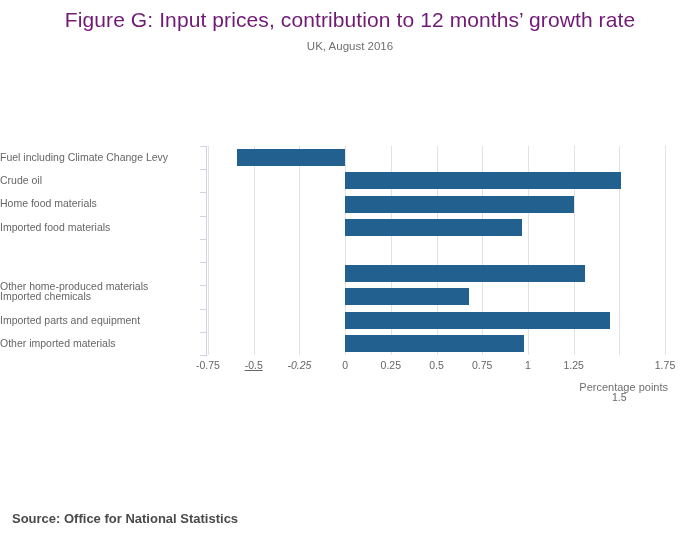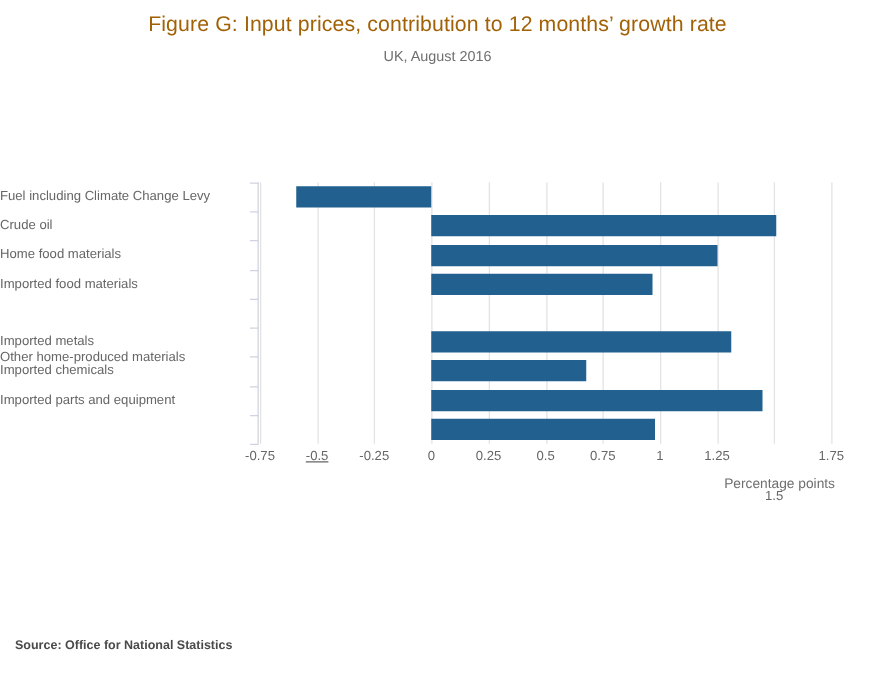--- a/index.html
+++ b/index.html
@@ -15,23 +15,23 @@
     overflow: hidden;
     position: relative;
   }
 
   
   .header {
     padding-top: 8px;
     text-align: center;
   }
   .chart-title {
-    font-size: 17px;
+    font-size: 21px;
     font-weight: 400;
-    color: #a16207;
+    color: #701a75;
     letter-spacing: 0.1px;
     line-height: 24px;
     margin: 0;
   }
   .chart-subtitle {
     font-size: 11.5px;
     font-weight: 400;
     color: #6f6f6f;
     margin-top: 7px;
     line-height: 15px;
@@ -150,21 +150,21 @@
     text-align: right;
     font-size: 11px;
     color: #6f6f6f;
   }
 
   
   .footer {
     position: absolute;
     left: 12px;
     top: 511px;
-    font-size: 10px;
+    font-size: 13px;
     font-weight: bold;
     color: #4a4a4a;
   }
 </style>
 </head>
 <body>
 
 <div class="header">
   <div class="chart-title">Figure G: Input prices, contribution to 12 months’ growth rate</div>
   <div class="chart-subtitle">UK, August 2016</div>
@@ -199,23 +199,23 @@
       <div class="y-tick" style="top: 331.778px;"></div>
       <div class="y-tick" style="top: 355px;"></div>
     </div>
 
   <div class="cat-labels" id="catlabels">
       <div class="cat-label" style="top: 0px; height: 23.2222px; line-height: 23.2222px;">Fuel including Climate Change Levy</div>
       <div class="cat-label" style="top: 23.2222px; height: 23.2222px; line-height: 23.2222px;">Crude oil</div>
       <div class="cat-label" style="top: 46.4444px; height: 23.2222px; line-height: 23.2222px;">Home food materials</div>
       <div class="cat-label" style="top: 69.6667px; height: 23.2222px; line-height: 23.2222px;">Imported food materials</div>
       <div class="cat-label" style="top: 92.8889px; height: 23.2222px; line-height: 23.2222px; margin-top: 36px;">Other home-produced materials</div>
-      <div class="cat-label" style="top: 116.111px; height: 23.2222px; line-height: 23.2222px;">Imported metals</div>
       <div class="cat-label" style="top: 139.333px; height: 23.2222px; line-height: 23.2222px;">Imported chemicals</div>
       <div class="cat-label" style="top: 162.556px; height: 23.2222px; line-height: 23.2222px;">Imported parts and equipment</div>
+      <div class="cat-label" style="top: 185.778px; height: 23.2222px; line-height: 23.2222px;">Other imported materials</div>
     </div>
 
   <div class="rows" id="bars">
       <div class="row" style="top: 0px; height: 23.2222px;">
         <div class="bar" title="Fuel including Climate Change Levy: -0.59" style="left: 29.248px; width: 107.852px; background: rgb(33, 96, 143); top: 3.11111px;"></div>
       </div>
       <div class="row" style="top: 23.2222px; height: 23.2222px;">
         <div class="bar" title="Crude oil: 1.51" style="left: 137.1px; width: 276.028px; background: rgb(33, 96, 143); top: 3.11111px;"></div>
       </div>
       <div class="row" style="top: 46.4444px; height: 23.2222px;">
@@ -235,21 +235,21 @@
         <div class="bar" title="Imported parts and equipment: 1.45" style="left: 137.1px; width: 265.06px; background: rgb(33, 96, 143); top: 3.11111px;"></div>
       </div>
       <div class="row" style="top: 185.778px; height: 23.2222px;">
         <div class="bar" title="Other imported materials: 0.98" style="left: 137.1px; width: 179.144px; background: rgb(33, 96, 143); top: 3.11111px;"></div>
       </div>
     </div>
 
   <div class="x-labels" id="xlabels">
       <div class="x-label" style="left: 208px;">-0.75</div>
       <div class="x-label" style="left: 253.7px; text-decoration: underline;">-0.5</div>
-      <div class="x-label" style="left: 299.4px;">-0.25</div>
+      <div class="x-label" style="left: 299.4px; font-style: italic;">-0.25</div>
       <div class="x-label" style="left: 345.1px;">0</div>
       <div class="x-label" style="left: 390.8px;">0.25</div>
       <div class="x-label" style="left: 436.5px; text-align: center;">0.5</div>
       <div class="x-label" style="left: 482.2px;">0.75</div>
       <div class="x-label" style="left: 527.9px;">1</div>
       <div class="x-label" style="left: 573.6px;">1.25</div>
       <div class="x-label" style="left: 619.3px; margin-top: 32px;">1.5</div>
       <div class="x-label" style="left: 665px;">1.75</div>
     </div>
 

